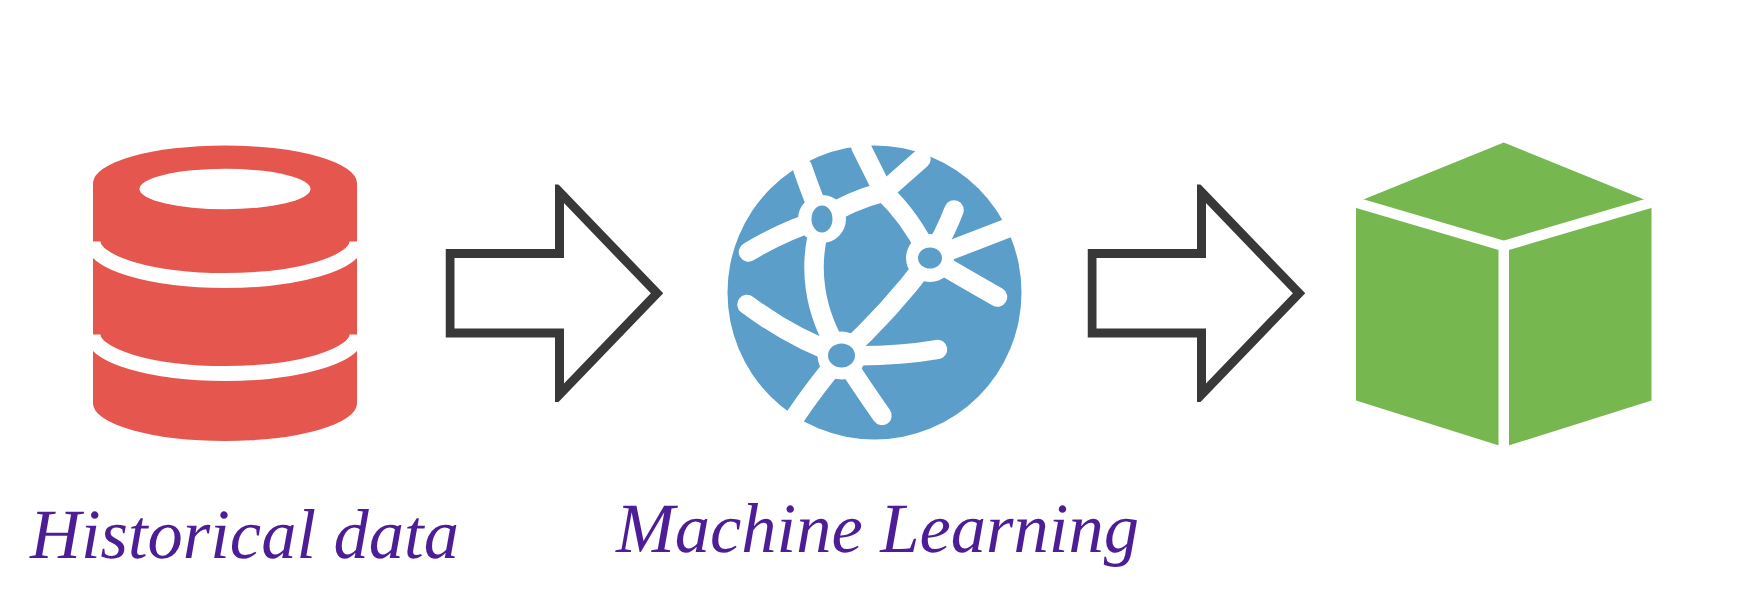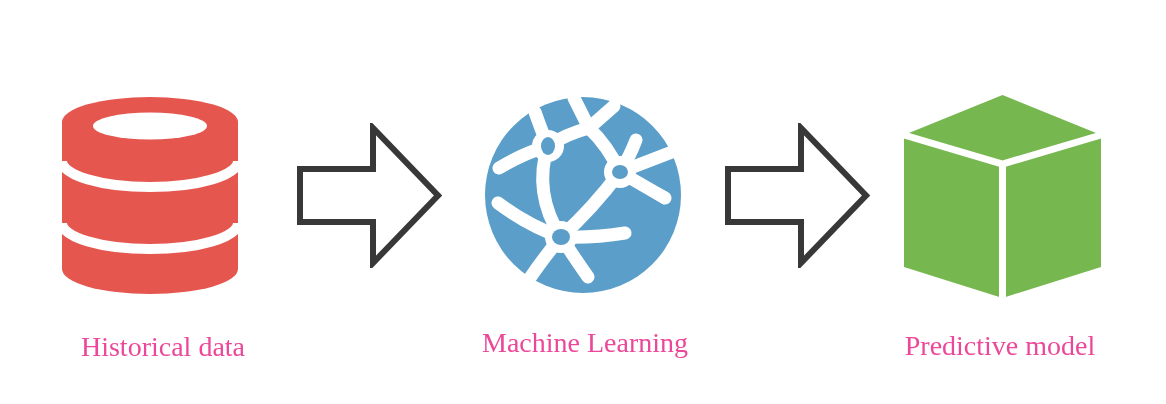--- a/index.html
+++ b/index.html
@@ -12,26 +12,27 @@
     width: 1166px;
     height: 404px;
     background: #ffffff;
     overflow: hidden;
     font-family: "Liberation Serif", serif;
   }
   .abs { position: absolute; }
   .icon-box { display: block; }
   .node-label {
     position: absolute;
-    font-size: 28px;
-    color: #ec4899;
+    font-size: 47px;
+    color: #4c1d95;
     white-space: nowrap;
     transform: translateX(-50%);
     line-height: 1.1;
     letter-spacing: 0px;
+    font-style: italic;
   }
 </style>
 </head>
 <body>
 
 <div id="stage">
 
   <div class="abs" style="left:62px; top:96px; width:176px; height:200px;">
     <svg class="icon-box" width="176" height="200" viewBox="0 0 176 198">
       <g fill="#E5564F">
@@ -98,15 +99,14 @@
         <polygon points="198,41 99.5,70 99.5,204 198,173"></polygon>
         <path d="M1,41 L99.5,70 L198,41 M99.5,70 L99.5,204" fill="none" stroke="#ffffff" stroke-width="7"></path>
       </g>
     </svg>
   </div>
 
   <div class="node-label" style="left:163px; top:332px;">Historical data</div>
 
   <div class="node-label" style="left:570px; top:328px;margin-left:15px;">Machine Learning</div>
 
-  <div class="node-label" style="left:1000px; top:331px;">Predictive model</div>
 
 </div>
 
 </body></html>

